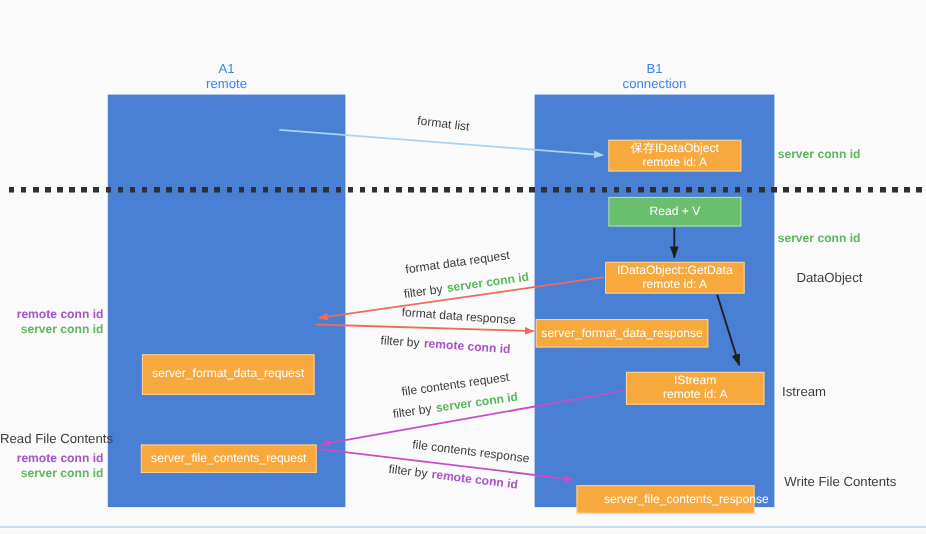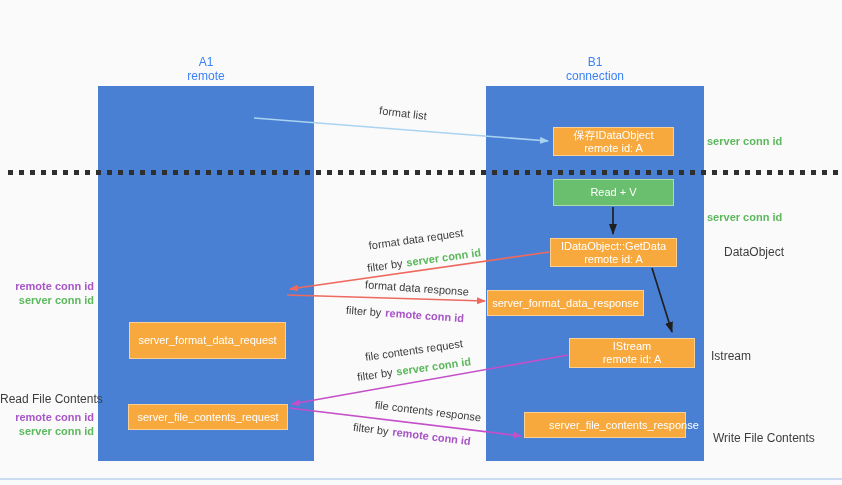--- a/index.html
+++ b/index.html
@@ -96,21 +96,21 @@
   <div class="abs node node-orange" style="left:487px;top:290px;width:157px;height:26px;">
     <span>server_format_data_response</span>
   </div>
   <div class="abs node node-orange" style="left:569px;top:338px;width:126px;height:30px;">
     <span>IStream</span>
     <span>remote id: A</span>
   </div>
   <div class="abs node node-orange" style="left:128px;top:404px;width:160px;height:26px;">
     <span>server_file_contents_request</span>
   </div>
-  <div class="abs node node-orange" style="left:524px;top:412px;width:162px;height:26px;padding-left:24px;">
+  <div class="abs node node-orange" style="left:524px;top:441px;width:162px;height:26px;padding-left:24px;">
     <span>server_file_contents_response</span>
   </div>
 
   <div class="abs flow-label rot-dn7" style="left:403px;top:113px;">format list</div>
 
   <div class="abs flow-label rot-up" style="left:416px;top:239px;">format data request</div>
   <div class="abs flow-label rot-up" style="left:424px;top:260px;">
     <span>filter by</span><span class="green-bold filter-val">server conn id</span>
   </div>
 

